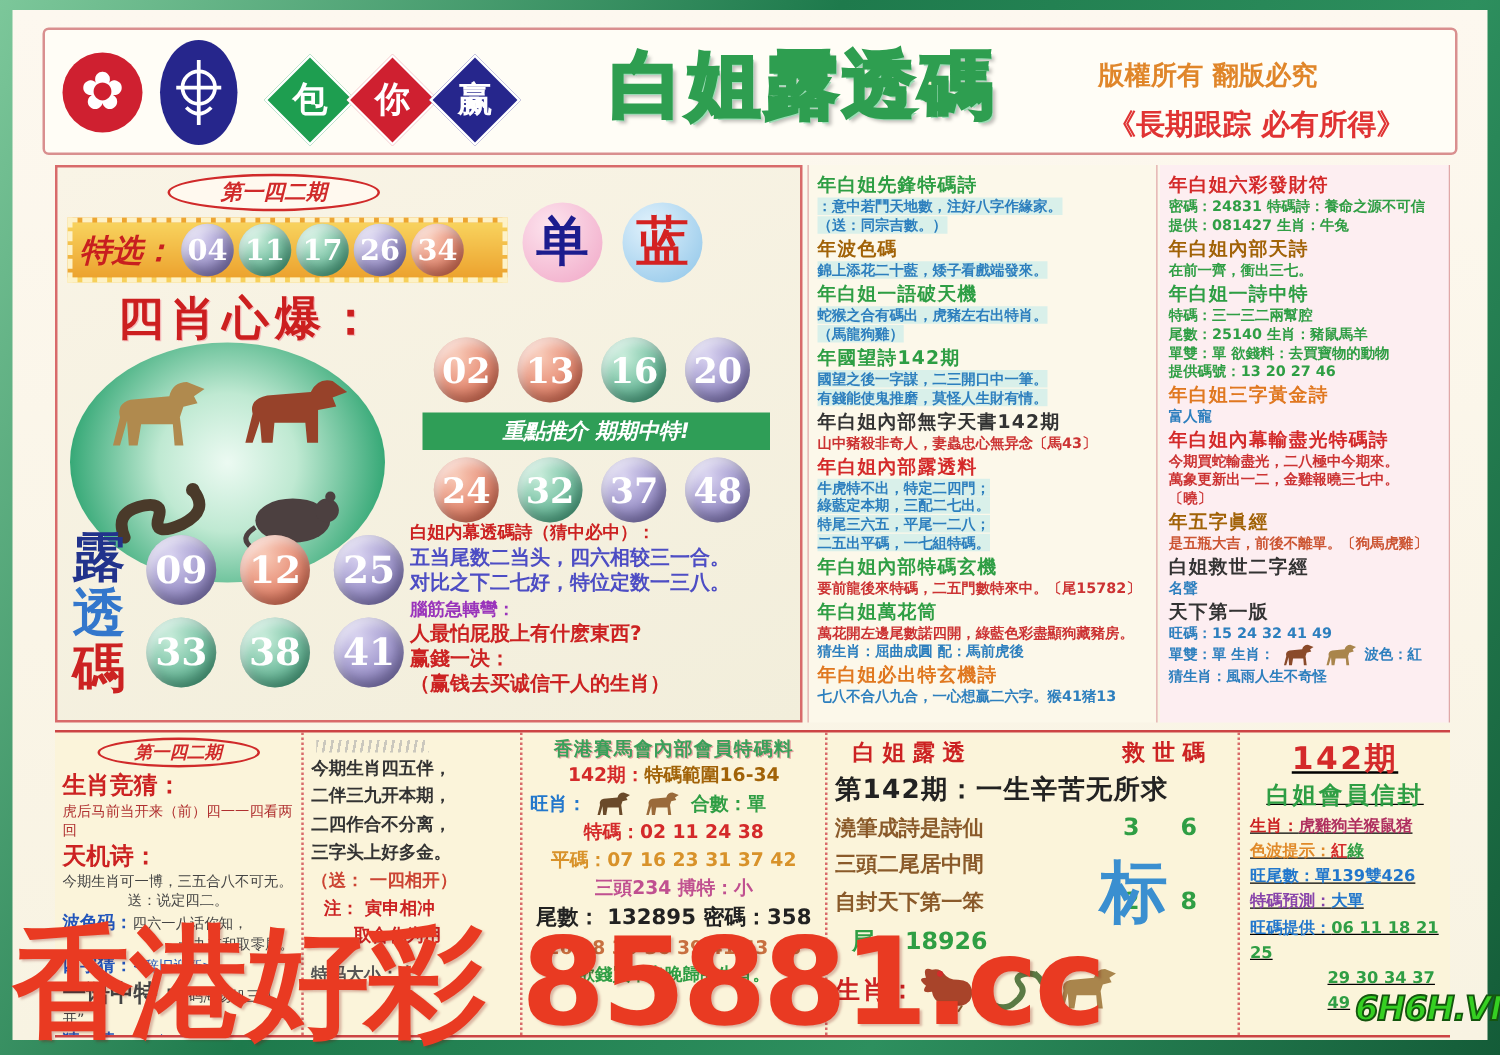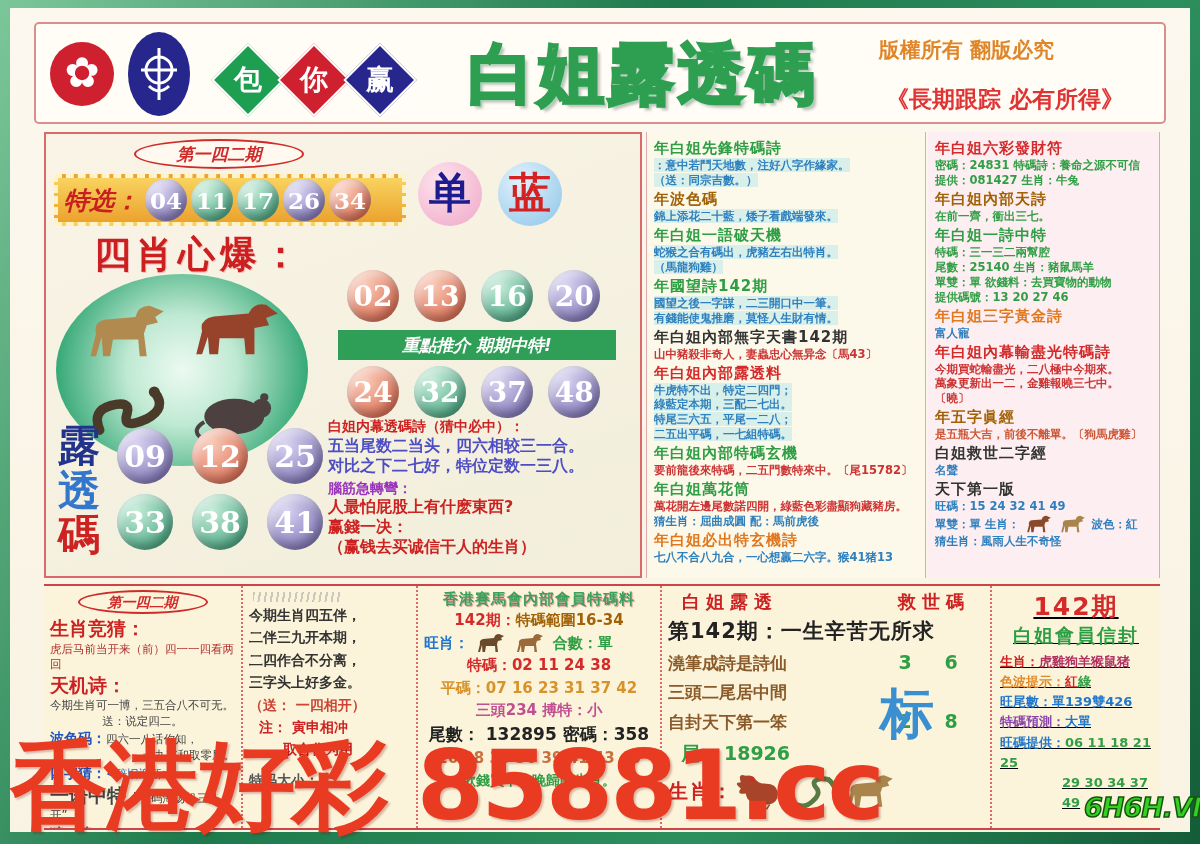--- a/index.html
+++ b/index.html
@@ -16,24 +16,24 @@
              background:#cf2030; color:#fff; font-size:42px; line-height:62px; text-align:center; }
   .club-logo { position:absolute; left:92px; top:8px; width:62px; height:84px; border-radius:50%;
                background:#26268c; display:flex; align-items:center; justify-content:center; }
   .diamond { position:absolute; top:30px; width:52px; height:52px; transform:rotate(45deg);
              display:flex; align-items:center; justify-content:center; border:2px solid #fff; }
   .diamond span { transform:rotate(-45deg); color:#fff; font-size:28px; font-weight:bold; }
   .d1 { left:186px; background:#1e9e50; }
   .d2 { left:252px; background:#cf2030; }
   .d3 { left:318px; background:#26268c; }
   .main-title { position:absolute; left:392px; top:6px; width:430px; text-align:center;
-                font-size:66px; font-weight:bold; letter-spacing:4px; color:#fdf3d2;
+                font-size:58px; font-weight:bold; letter-spacing:4px; color:#fdf3d2;
                 -webkit-text-stroke:3px #2e9e50;
                 text-shadow:2px 2px 0 #9adbb4, 4px 4px 3px rgba(0,0,0,.25); }
-  .copyright { position:absolute; right:110px; top:12px; color:#e0862a; font-weight:bold; font-size:21px; }
+  .copyright { position:absolute; right:110px; top:22px; color:#e0862a; font-weight:bold; font-size:21px; }
   .tagline { position:absolute; right:40px; top:60px; color:#e03333; font-weight:bold; font-size:23px; }
 
   
   .left-panel { position:absolute; left:44px; top:132px; width:598px; height:446px;
                 background:linear-gradient(160deg,#f9f4e6,#f2eedb); border:2px solid #d86a6a; }
   .stamp { position:absolute; left:88px; top:5px; width:170px; height:30px; border:2px solid #d02a2a;
            border-radius:50%; color:#d02a2a; font-weight:bold; font-style:italic; font-size:17px;
            text-align:center; line-height:26px; background:#fff9ef; }
   .sp-banner { position:absolute; left:8px; top:40px; width:352px; height:52px;
                background:linear-gradient(#f8d35e,#eca22e); border:4px dashed #fdf2c8;

